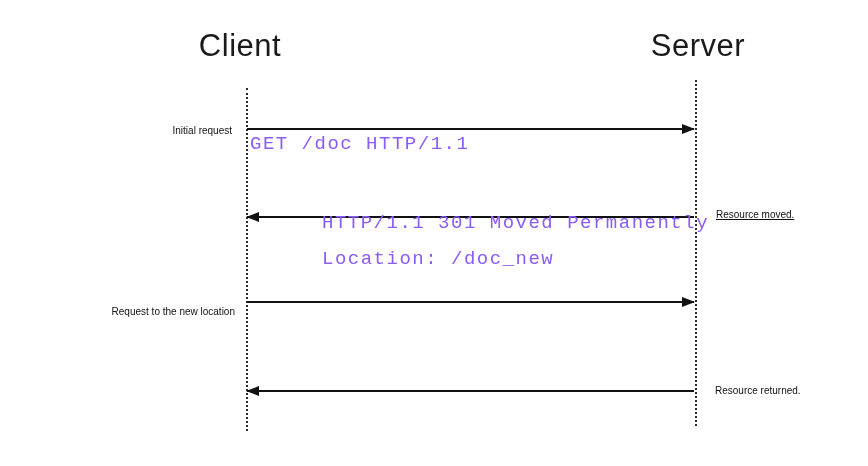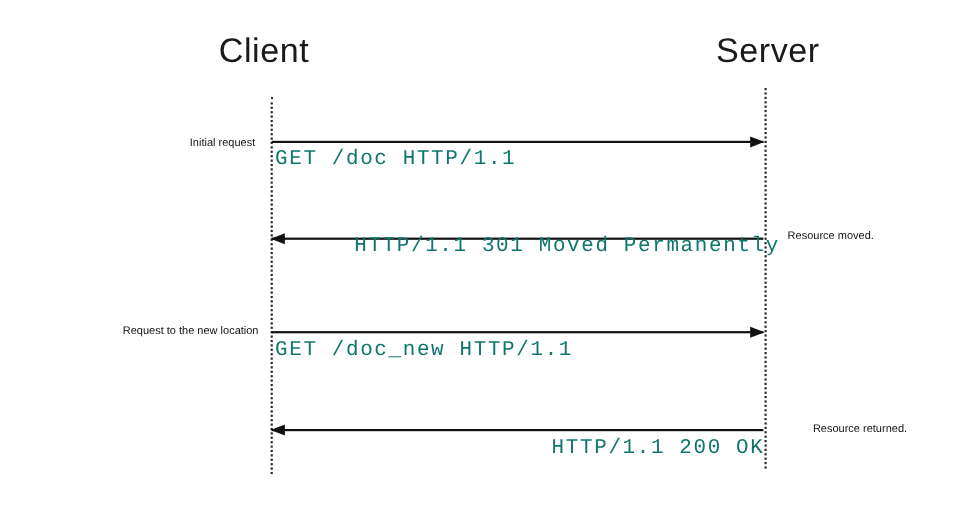--- a/index.html
+++ b/index.html
@@ -66,42 +66,42 @@
   .arrow.a1 { top: 128px; }
   .arrow.a2 { top: 216px; }
   .arrow.a3 { top: 301px; }
   .arrow.a4 { top: 390px; }
 
   .mono {
     position: absolute;
     font-family: "Liberation Mono", "DejaVu Sans Mono", monospace;
     font-size: 19px;
     letter-spacing: 1.5px;
-    color: #0f766e;
+    color: #8b5cf6;
     white-space: nowrap;
   }
   .mono.m1 { left: 250px; top: 133px; }
   .mono.m2a { left: 322px; top: 212px; }
   .mono.m2b { left: 322px; top: 248px; }
   .mono.m3 { left: 250px; top: 307px; }
   .mono.m4 { right: 173px; top: 396px; }
 
   .side-label {
     position: absolute;
     font-size: 10px;
     color: #111111;
     line-height: 16px;
     white-space: nowrap;
   }
   .side-label.right-align { text-align: right; }
   .side-label.l1 { right: 636px; top: 123px; }
-  .side-label.l2-1 { left: 716px; top: 207px; }
+  .side-label.l2-1 { left: 716px; top: 207px; text-decoration: underline; }
   .side-label.l2-2 { left: 716px; top: 223px; }
-  .side-label.l3 { right: 633px; top: 294px; }
-  .side-label.l4 { left: 715px; top: 383px; margin-left: 24px; }
+  .side-label.l3 { right: 633px; top: 304px; }
+  .side-label.l4 { left: 715px; top: 383px; }
 </style>
 </head>
 <body>
 
 <div class="canvas">
 
   <div class="actor-title client">Client</div>
   <div class="actor-title server">Server</div>
 
   <div class="lifeline client"></div>
@@ -111,26 +111,25 @@
   <div class="arrow a1">
     <span class="head-right"></span>
   </div>
   <div class="mono m1">GET /doc HTTP/1.1</div>
 
   <div class="arrow a2">
     <span class="head-left"></span>
   </div>
   <div class="side-label l2-1">Resource moved.</div>
   <div class="mono m2a">HTTP/1.1 301 Moved Permanently</div>
+  <div class="mono m2b">Location: /doc_new</div>
 
   <div class="side-label right-align l3">Request to the new location</div>
   <div class="arrow a3">
     <span class="head-right"></span>
   </div>
-  <div class="mono m3">GET /doc_new HTTP/1.1</div>
 
   <div class="arrow a4">
     <span class="head-left"></span>
   </div>
   <div class="side-label l4">Resource returned.</div>
-  <div class="mono m4">HTTP/1.1 200 OK</div>
 
 </div>
 
 </body></html>

